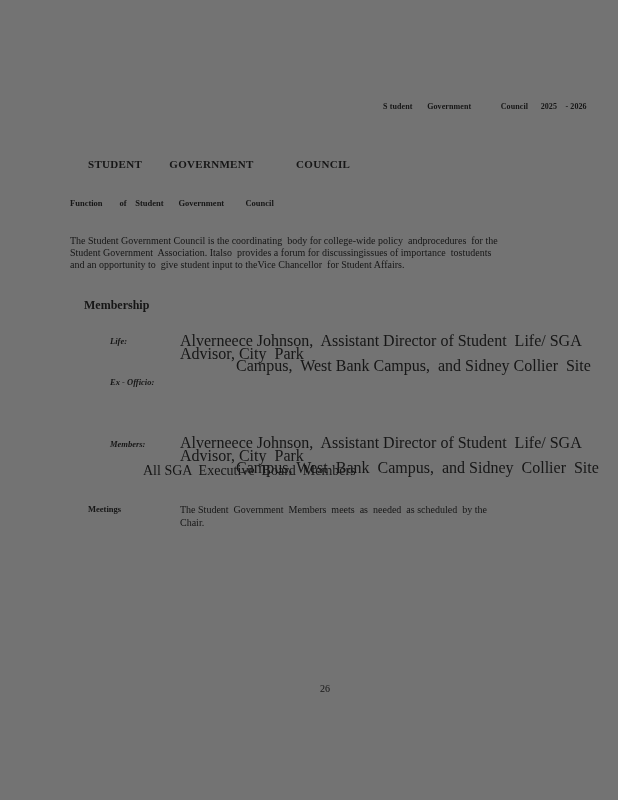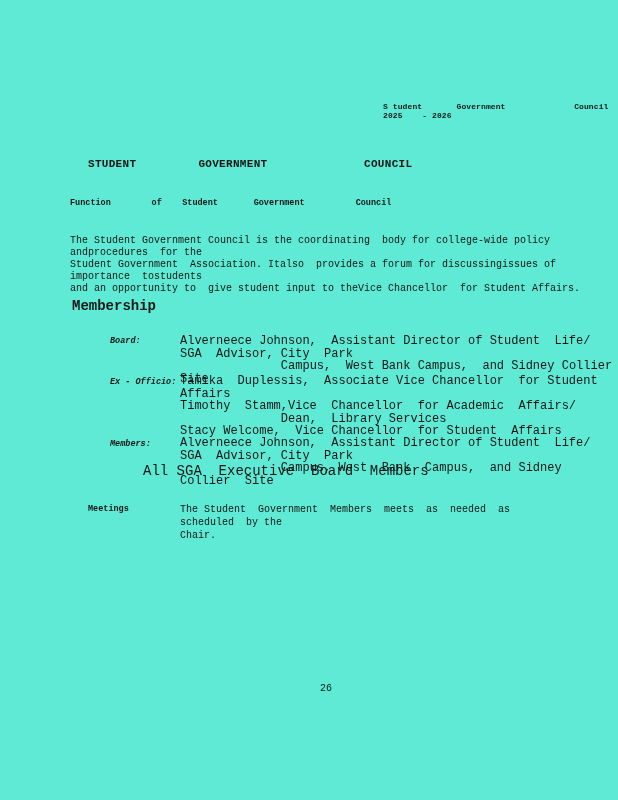--- a/index.html
+++ b/index.html
@@ -1,33 +1,33 @@
 <!DOCTYPE html>
 <html><head>
 <meta charset="utf-8">
 <style>
   html,body { margin:0; padding:0; background:#ffffff; }
   .page {
     position:relative;
     width:618px; height:800px;
-    background:#5eead4;
-    font-family:Liberation Mono, monospace;
+    background:#737373;
+    font-family:Liberation Serif, serif;
     color:#161616;
     overflow:hidden;
   }
   .txt { position:absolute; white-space:pre-wrap; }
 
   .running-header { left:383px; top:102px; font-size:8px;  font-weight:700; letter-spacing:0.1px; }
   .doc-title     { left:70px;  top:158px; font-size:11px; font-weight:700; letter-spacing:0.3px;margin-left:18px; }
   .subtitle      { left:70px;  top:198px; font-size:8.5px; font-weight:700; }
   .intro         { left:70px;  top:235px; width:545px; font-size:10px; line-height:12px; }
-  .h-membership  { left:72px;  top:298px; font-size:14px; font-weight:700; }
+  .h-membership  { left:84px;  top:298px; font-size:12px; font-weight:700; }
 
   .label   { font-size:8.5px; font-weight:700; font-style:italic; }
-  .content { left:180px; font-size:12px; line-height:12.6px; }
+  .content { left:180px; font-size:16px; line-height:12.6px; }
 
   .chair-label     { left:110px; top:336px; }
   .chair-content   { top:335px; }
   .ex-label        { left:110px; top:377px; }
   .ex-content      { top:375px; }
   .members-label   { left:110px; top:439px; }
   .members-content { top:437px; }
   .members-extra   { left:143px; top:463px; font-size:14px; }
 
   .meetings-label   { left:72px;  top:504px; font-size:8.5px; font-weight:700;margin-left:16px; }
@@ -45,29 +45,25 @@
   <div class="txt doc-title">STUDENT         GOVERNMENT              COUNCIL</div>
 
   <div class="txt subtitle">Function        of    Student       Government          Council</div>
 
   <div class="txt intro">The Student Government Council is the coordinating  body for college-wide policy  andprocedures  for the
 Student Government  Association. Italso  provides a forum for discussingissues of importance  tostudents
 and an opportunity to  give student input to theVice Chancellor  for Student Affairs.</div>
 
   <div class="txt h-membership">Membership</div>
 
-  <div class="txt label chair-label">Board:</div>
+  <div class="txt label chair-label">Life:</div>
   <div class="txt content chair-content">Alverneece Johnson,  Assistant Director of Student  Life/ SGA  Advisor, City  Park
               Campus,  West Bank Campus,  and Sidney Collier  Site</div>
 
   <div class="txt label ex-label">Ex - Officio:</div>
-  <div class="txt content ex-content">Tamika  Duplessis,  Associate Vice Chancellor  for Student  Affairs
-Timothy  Stamm,Vice  Chancellor  for Academic  Affairs/
-              Dean,  Library Services
-Stacy Welcome,  Vice Chancellor  for Student  Affairs</div>
 
   <div class="txt label members-label">Members:</div>
   <div class="txt content members-content">Alverneece Johnson,  Assistant Director of Student  Life/ SGA  Advisor, City  Park
               Campus, West  Bank  Campus,  and Sidney  Collier  Site</div>
   <div class="txt members-extra">All SGA  Executive  Board  Members</div>
 
   <div class="txt meetings-label">Meetings</div>
   <div class="txt meetings-content">The Student  Government  Members  meets  as  needed  as scheduled  by the
 Chair.</div>
 

